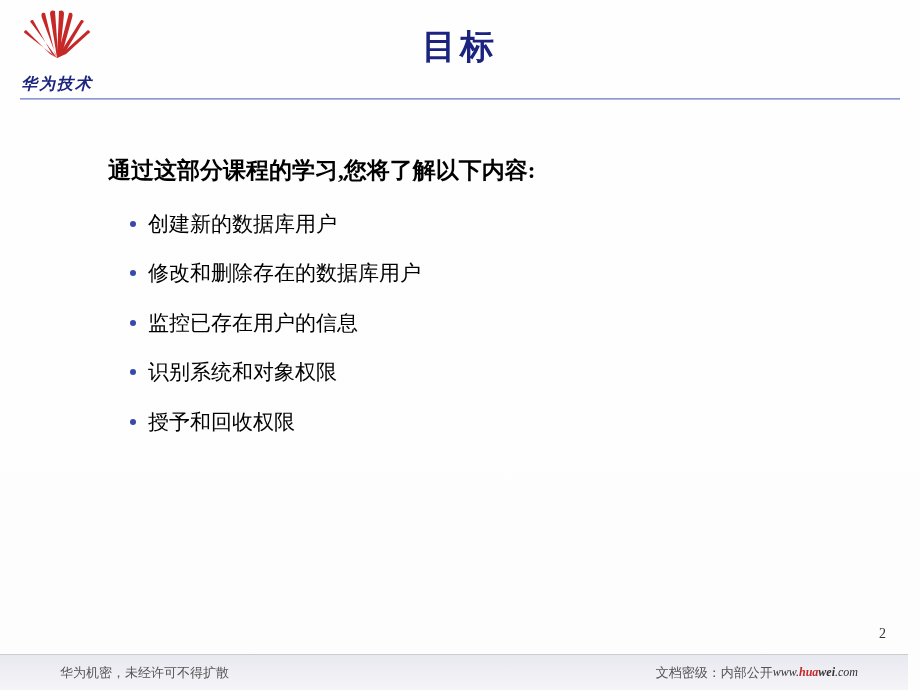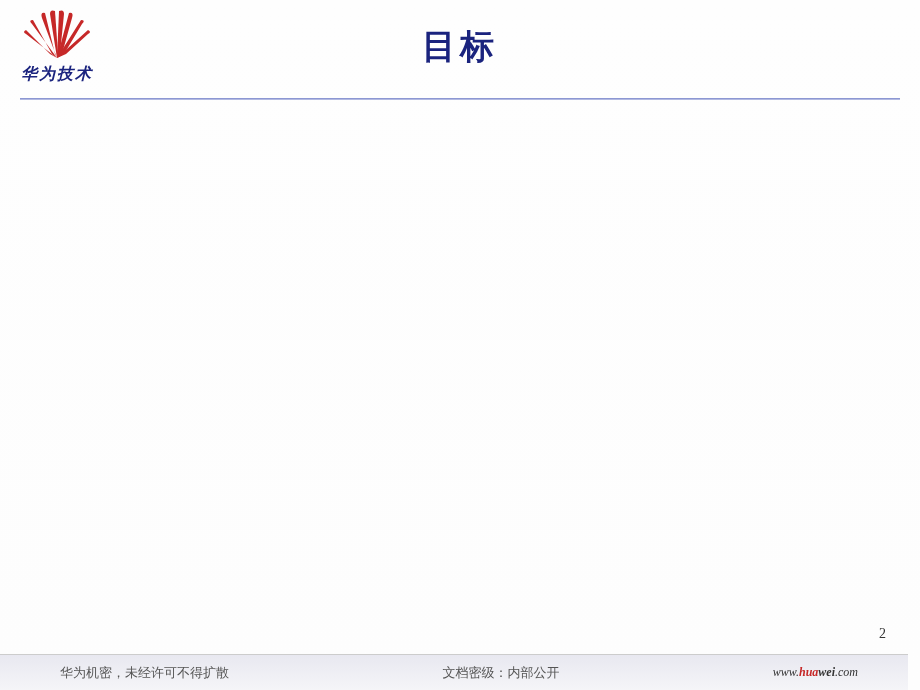--- a/index.html
+++ b/index.html
@@ -30,21 +30,21 @@
       width: 70px;
       height: 48px;
     }
     .logo-fan svg { display: block; }
     .logo-text {
       font-size: 16px;
       font-weight: bold;
       color: #1a237e;
       font-style: italic;
       letter-spacing: 2px;
-      margin-top: 2px;
+      margin-top: 12px;
     }
     .title {
       position: absolute;
       top: 24px;
       left: 0;
       width: 100%;
       text-align: center;
       font-size: 34px;
       font-weight: bold;
       color: #1a237e;
@@ -114,21 +114,21 @@
       align-items: center;
       padding: 0 50px 0 60px;
       font-size: 13px;
       color: #555;
     }
     .footer-left {
       flex: 0 0 auto;
     }
     .footer-center {
       flex: 1;
-      text-align: center;
+      text-align: right;
     }
     .footer-right {
       flex: 0 0 auto;
       font-style: italic;
       color: #444;
       font-size: 12px;
       font-family: Georgia, serif;
     }
     .footer-right .w1 { color: #333; }
     .footer-right .hua { color: #c62828; font-weight: bold; }
@@ -154,20 +154,30 @@
         </g>
       </svg>
     </span>
     <div class="logo-text">华为技术</div>
   </div>
 
   <div class="title">目标</div>
 
   <div class="divider"></div>
 
+  <div class="content">
+    <div class="intro">通过这部分课程的学习,您将了解以下内容:</div>
+    <ul class="bullets">
+      <li>创建新的数据库用户</li>
+      <li>修改和删除存在的数据库用户</li>
+      <li>监控已存在用户的信息</li>
+      <li>识别系统和对象权限</li>
+      <li>授予和回收权限</li>
+    </ul>
+  </div>
 
   <div class="page-num">2</div>
 
   <div class="footer">
     <div class="footer-left">华为机密，未经许可不得扩散</div>
     <div class="footer-center">文档密级：内部公开</div>
     <div class="footer-right">
       <span class="w1">www.</span><span class="hua">hua</span><span class="wei">wei</span><span class="w1">.com</span>
     </div>
   </div>

